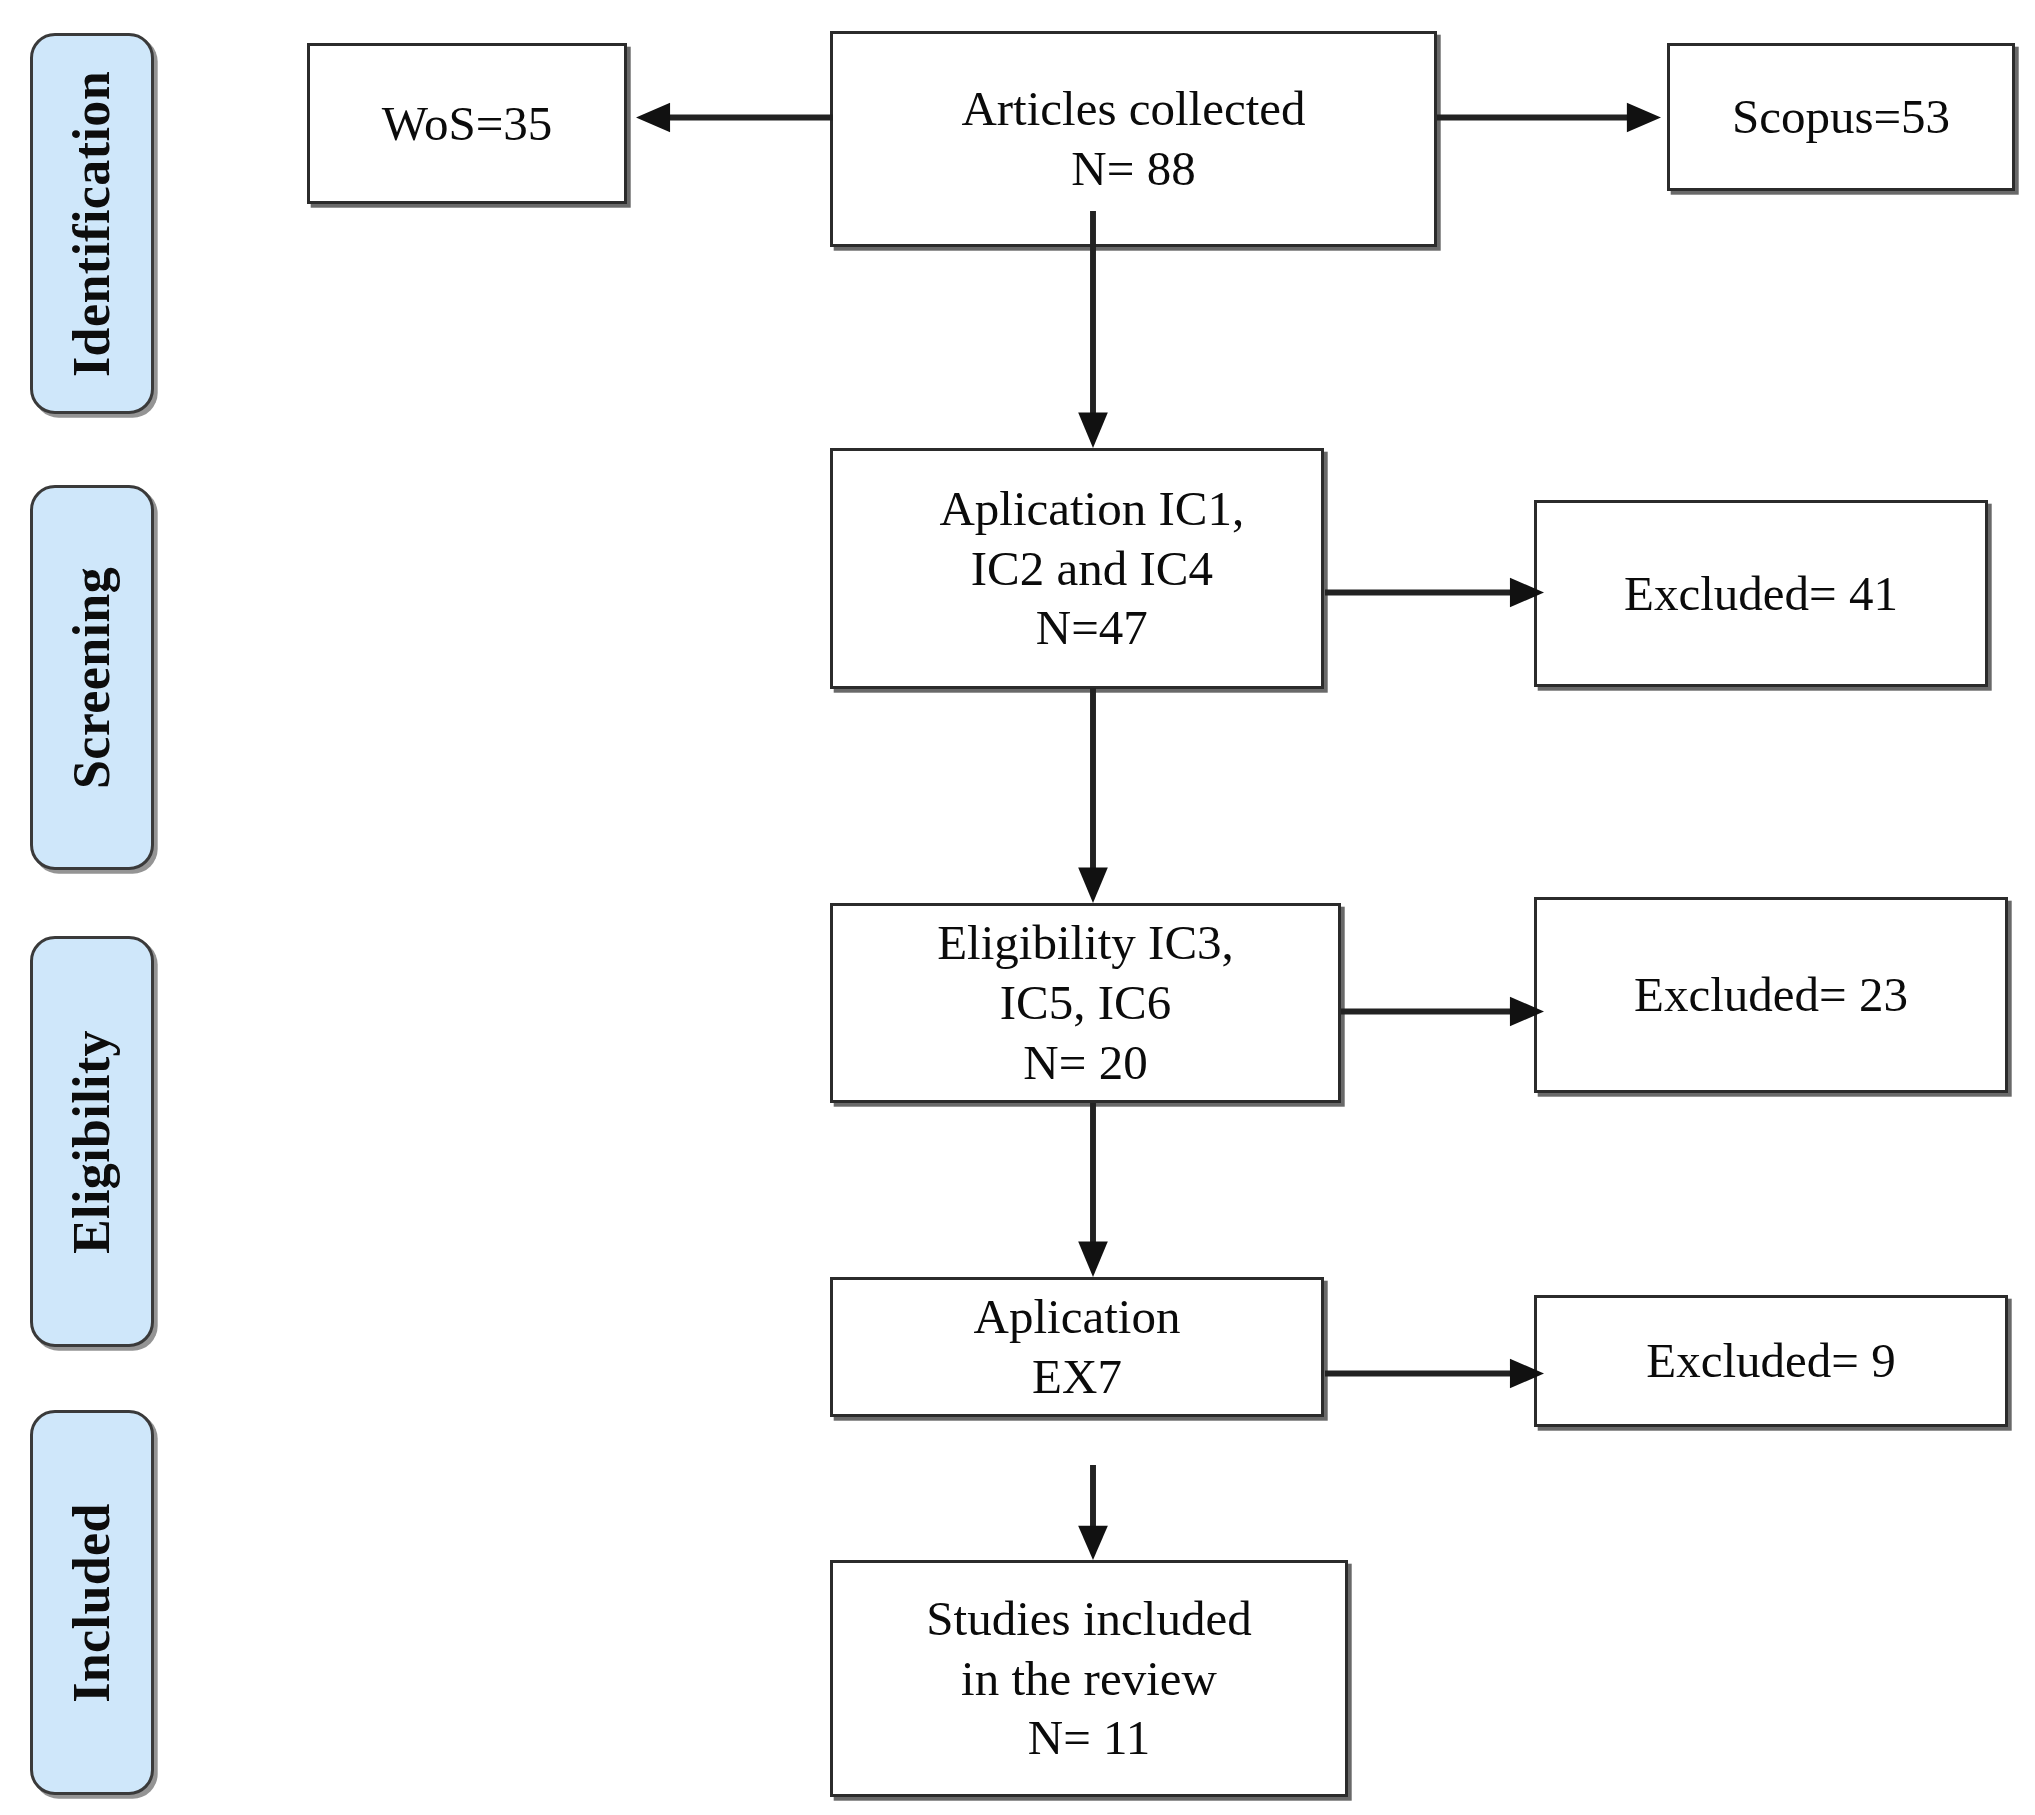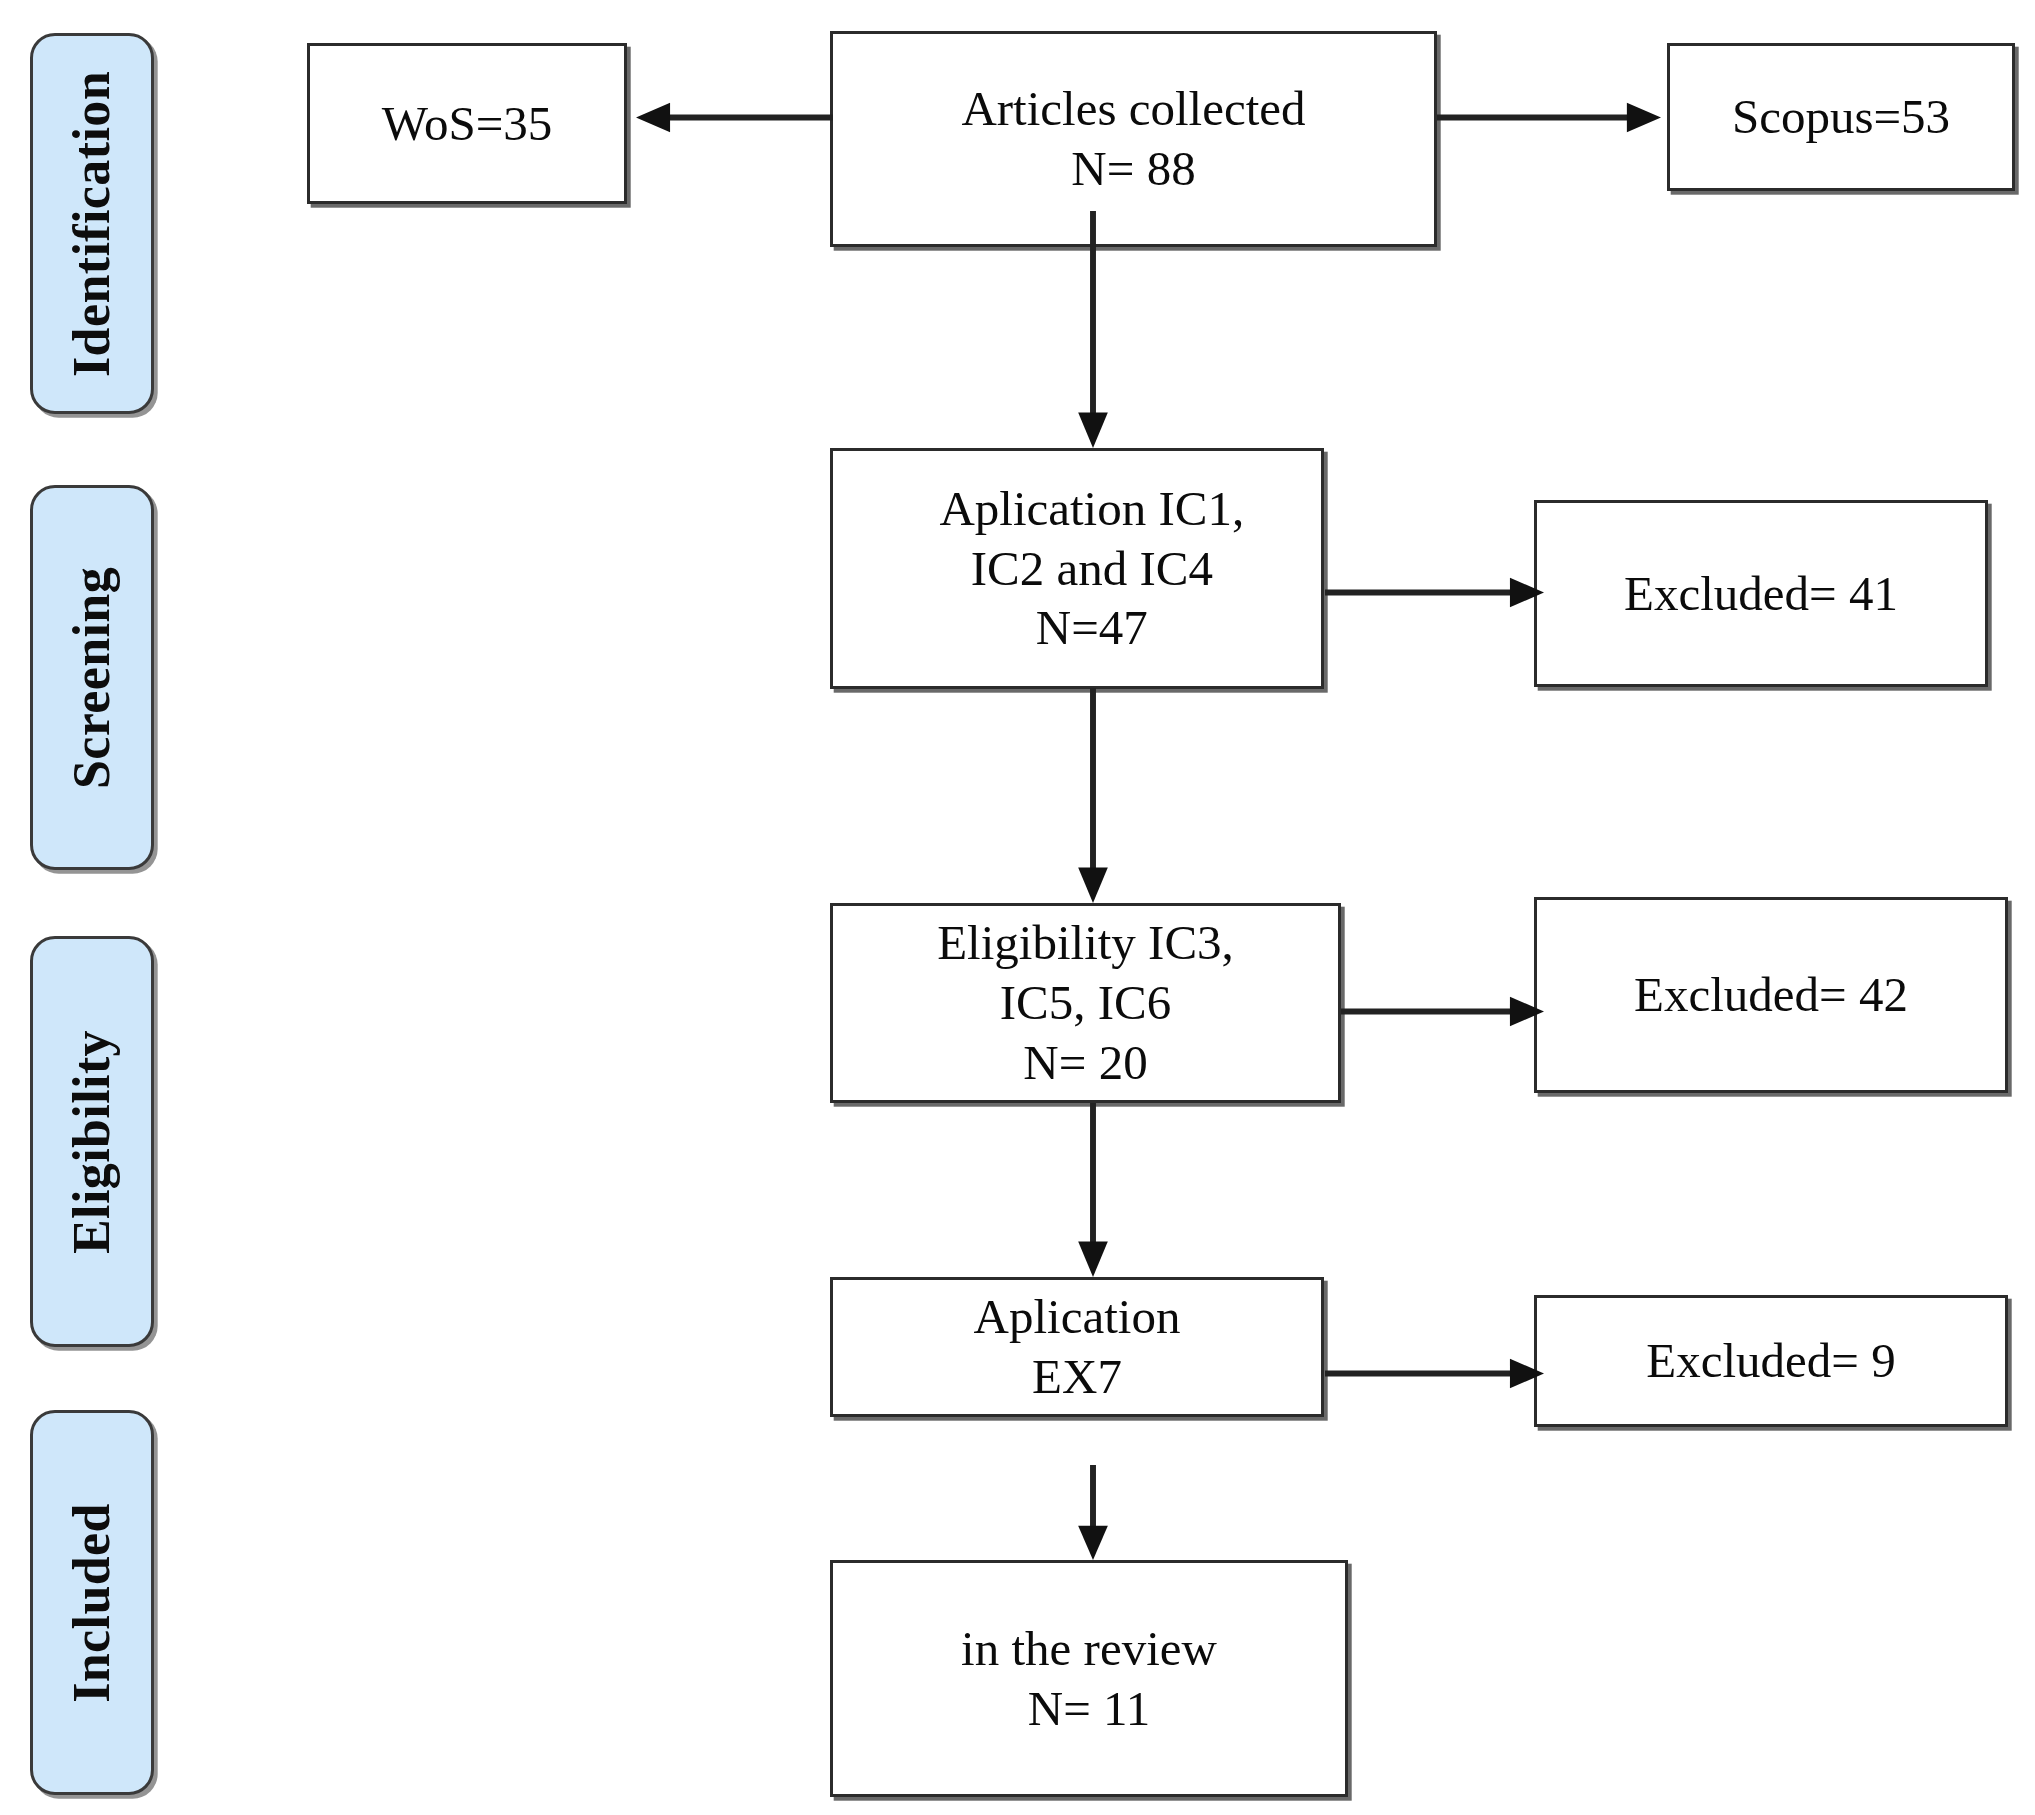--- a/index.html
+++ b/index.html
@@ -143,21 +143,21 @@
     </svg>
   </div>
 
   <div class="flow-box" style="left:830px; top:903px; width:511px; height:200px;">
     <span class="line">Eligibility IC3,</span>
     <span class="line">IC5, IC6</span>
     <span class="line">N= 20</span>
   </div>
 
   <div class="flow-box" style="left:1534px; top:897px; width:474px; height:196px;">
-    <span class="line">Excluded= 42</span>
+    <span class="line">Excluded= 23</span>
   </div>
 
   <div class="conn" style="left:1341px; top:998px; width:203px; height:27px;">
     <svg width="203" height="27" viewBox="0 0 274 36">
       <line x1="0" y1="18" x2="234" y2="18" stroke="#222" stroke-width="8"></line>
       <polygon points="274,18 228,-2 228,38" fill="#111"></polygon>
     </svg>
   </div>
 
   <div class="conn" style="left:1078px; top:1103px; width:30px; height:174px;">
@@ -184,18 +184,19 @@
   </div>
 
   <div class="conn" style="left:1078px; top:1465px; width:30px; height:95px;">
     <svg width="30" height="95" viewBox="0 0 40 128">
       <line x1="20" y1="0" x2="20" y2="88" stroke="#222" stroke-width="8"></line>
       <polygon points="20,128 0,82 40,82" fill="#111"></polygon>
     </svg>
   </div>
 
   <div class="flow-box" style="left:830px; top:1560px; width:518px; height:237px;">
+    <span class="line">Studies included</span>
     <span class="line">in the review</span>
     <span class="line">N= 11</span>
   </div>
 
 </div>
 
 
 </body></html>

